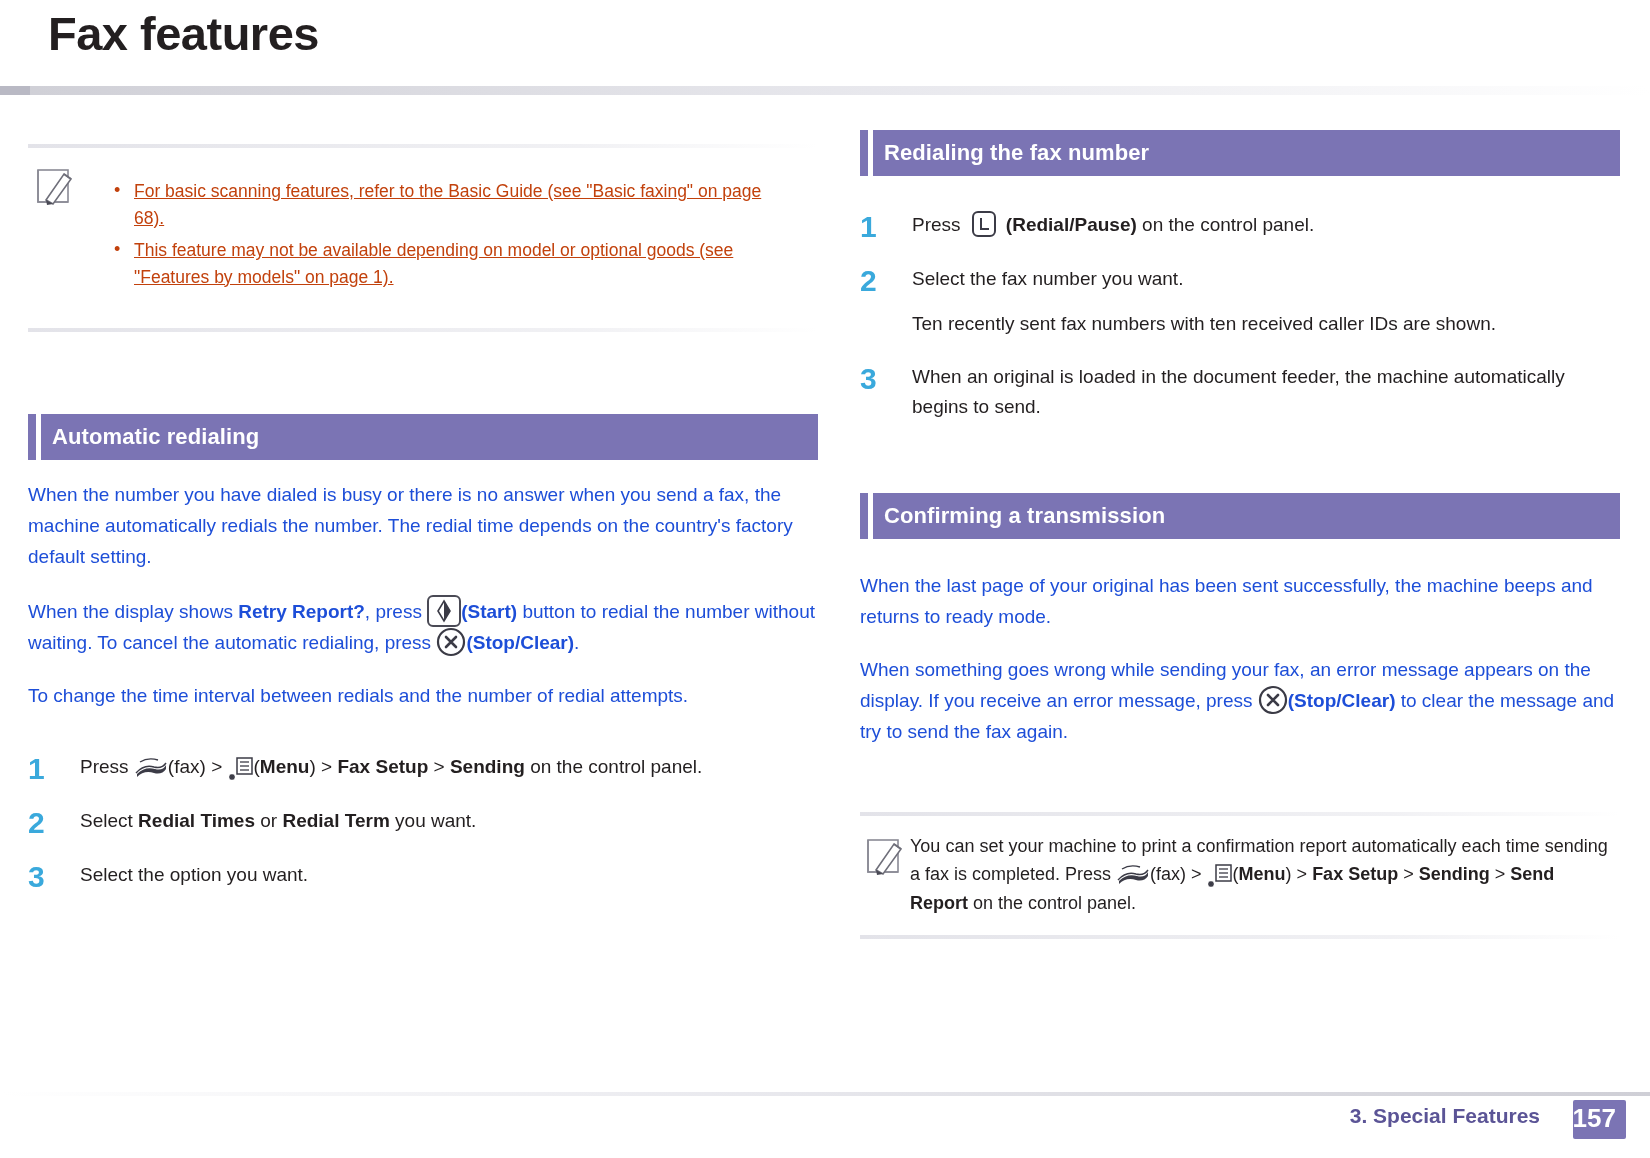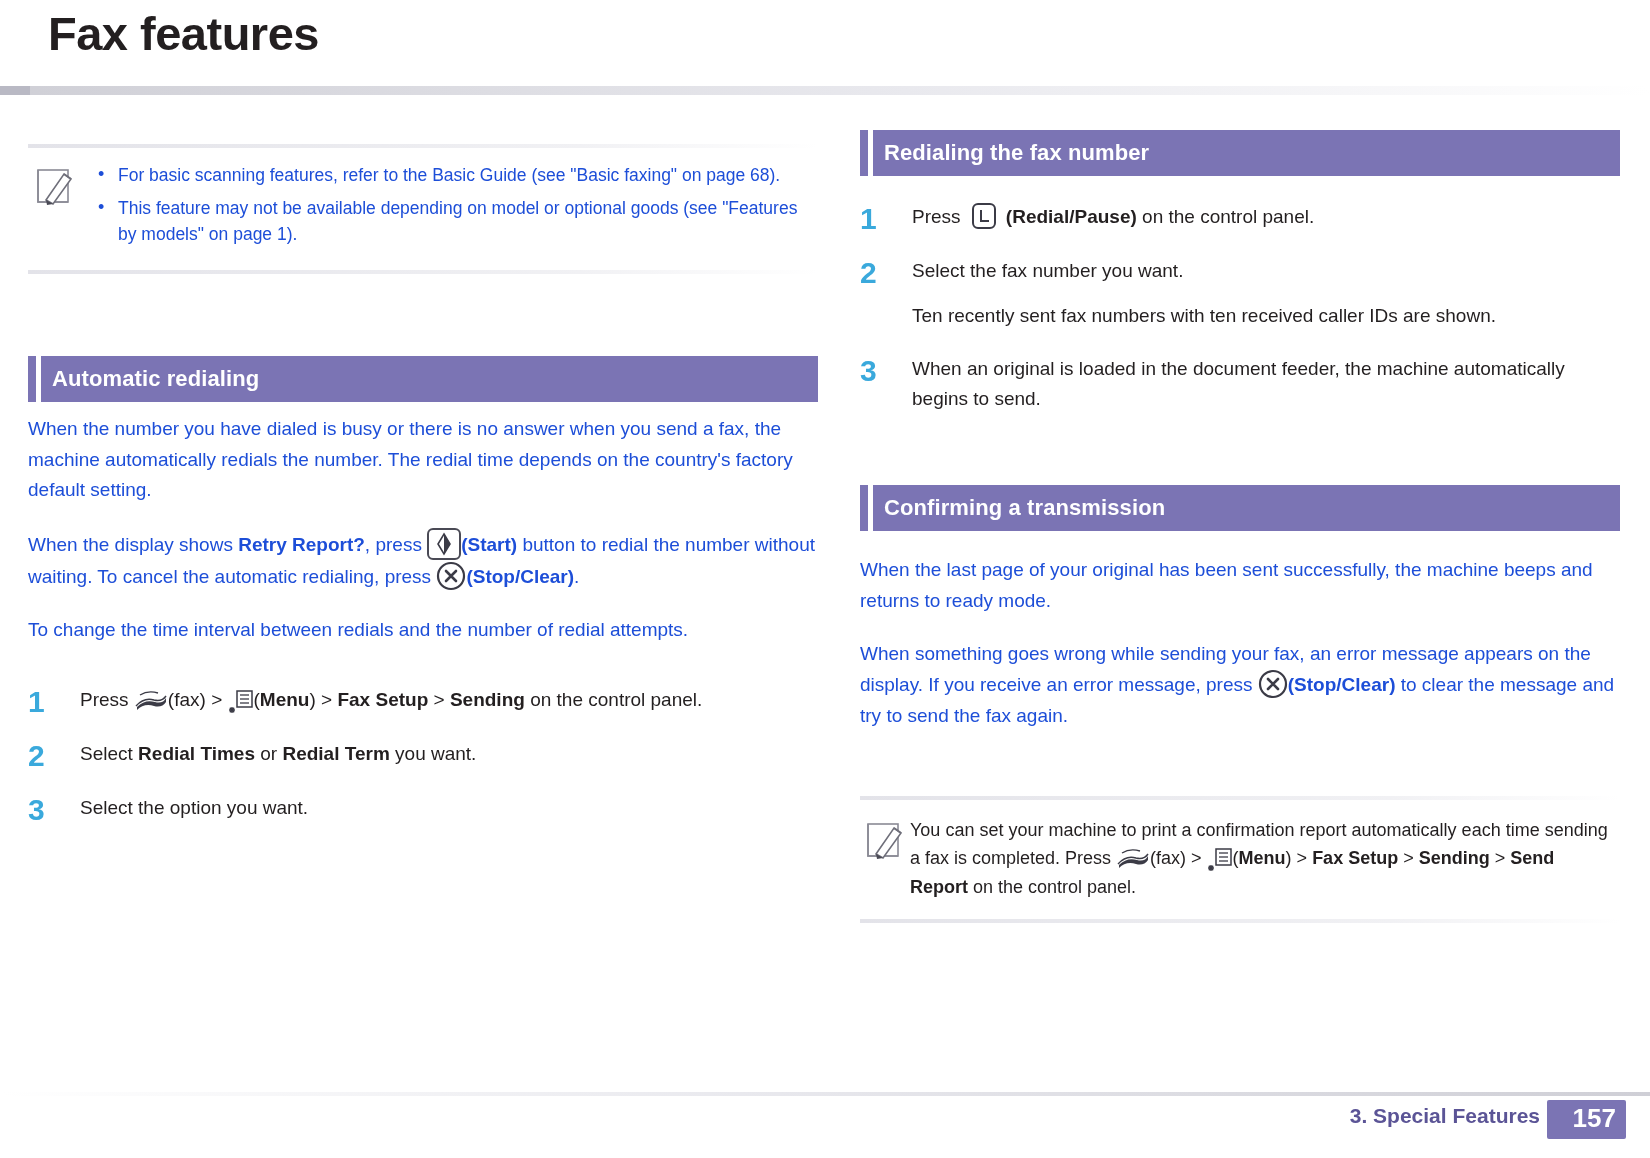--- a/index.html
+++ b/index.html
@@ -85,46 +85,47 @@
     padding: 14px 6px 16px 6px;
   }
   .note-icon {
     flex: 0 0 46px;
     width: 46px;
     height: 40px;
     position: relative;
     margin-top: 4px;
   }
   .note-list {
-    margin: 0;
+    margin: 16px;
     padding: 0;
     list-style: none;
     font-size: 17.5px;
     line-height: 1.52;
-    color: #1d4ed8;
+    color: #c2410c;
+    text-decoration: underline;
   }
   .note-list li {
     position: relative;
     padding-left: 26px;
     margin-bottom: 6px;
   }
   .note-list li:before {
     content: "•";
     position: absolute;
     left: 6px;
     top: -1px;
     font-size: 18px;
   }
 
   
   .sec-head {
     position: relative;
     height: 46px;
     background: #7b74b4;
-    margin: 0 0 12px 0;
+    margin: 0 0 20px 0;
     color: #ffffff;
     font-size: 22px;
     font-weight: bold;
     display: flex;
     align-items: center;
     padding-left: 24px;
     box-sizing: border-box;
     letter-spacing: 0.1px;
   }
   .sec-head:before {
@@ -232,21 +233,21 @@
     white-space: nowrap;
   }
   .footer-page {
     position: absolute;
     right: 24px;
     top: 8px;
     font-size: 26px;
     font-weight: bold;
     color: #ffffff;
     background: #7b74b4;
-    padding: 3px 10px 5px 26px;
+    padding: 3px 10px 5px 0;
     border-radius: 2px;
   }
 </style>
 </head>
 <body>
 
 <div class="page">
 
   <div class="page-title">Fax features</div>
   <div class="title-rule"></div>

